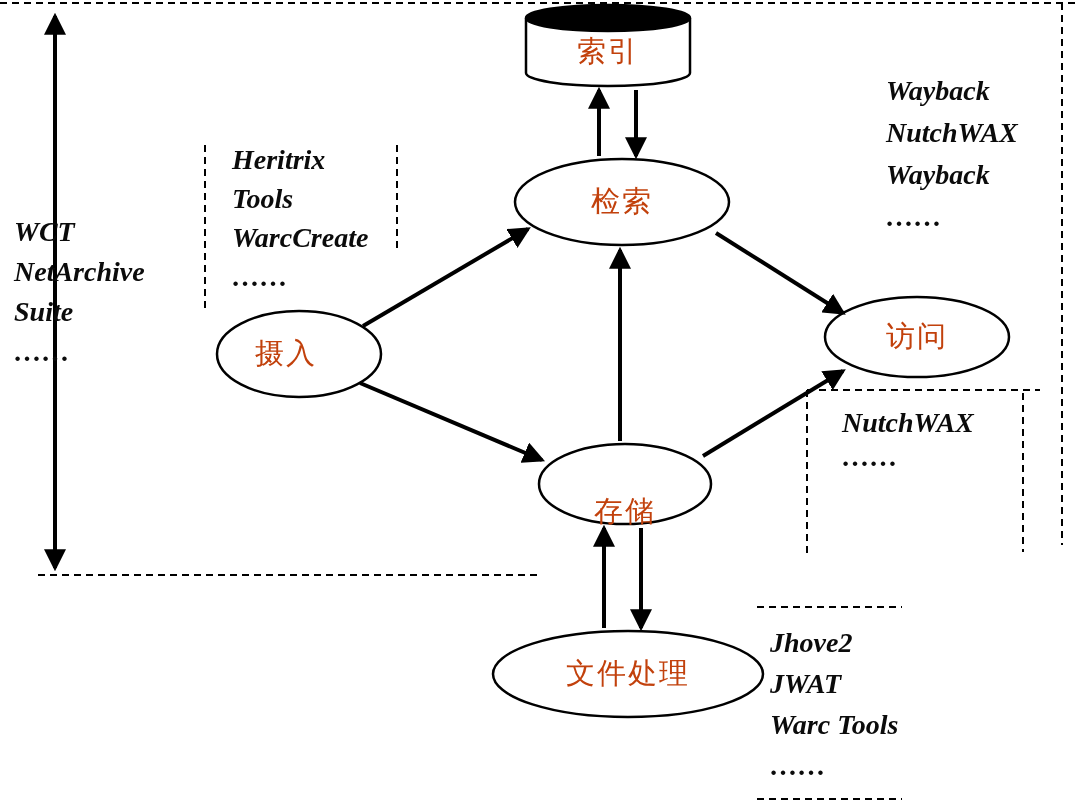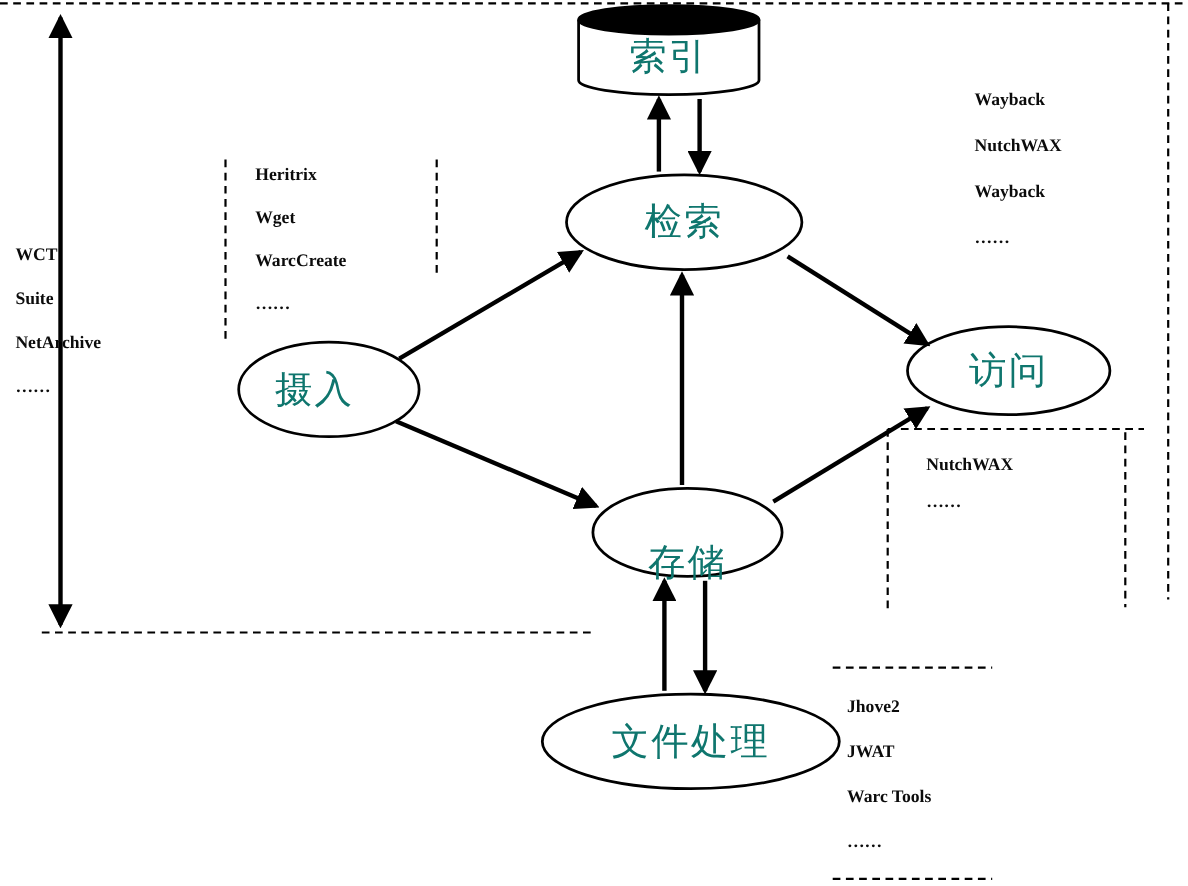--- a/index.html
+++ b/index.html
@@ -11,29 +11,30 @@
     overflow:hidden;
     font-family:"Liberation Serif", "DejaVu Serif", serif;
   }
   .stage svg { position:absolute; left:0; top:0; }
   .dash  { stroke:#000; stroke-width:2; stroke-dasharray:7 5; fill:none; }
   .shape { fill:#ffffff; stroke:#000; stroke-width:2.5; }
   .arrow { stroke:#000; stroke-width:4; fill:none; }
   .tool-block {
     position:absolute;
     font-weight:700;
-    font-size:16px;
+    font-size:28px;
     color:#0b0b0b;
     white-space:nowrap;
+    font-style:italic;
   }
   .node-label {
     position:absolute;
     transform:translate(-50%,-50%);
-    font-size:34px;
-    color:#0f766e;
+    font-size:29px;
+    color:#c2410c;
     white-space:nowrap;
     letter-spacing:2px;
   }
 </style>
 </head>
 <body>
 
 <div class="stage">
 
   <svg width="1080" height="805" viewBox="0 0 1080 805">
@@ -76,28 +77,28 @@
 
   <div class="node-label" style="left:608px; top:52px">索引</div>
   <div class="node-label" style="left:622px; top:202px">检索</div>
   <div class="node-label" style="left:286px; top:354px">摄入</div>
   <div class="node-label" style="left:917px; top:337px">访问</div>
   <div class="node-label" style="left:625px; top:512px">存储</div>
   <div class="node-label" style="left:628px; top:674px">文件处理</div>
 
   <div class="tool-block" style="left:14px; top:212px; line-height:40px">
     <div>WCT</div>
+    <div>NetArchive</div>
     <div>Suite</div>
-    <div>NetArchive</div>
     <div>……</div>
   </div>
 
   <div class="tool-block" style="left:232px; top:140px; line-height:39px">
     <div>Heritrix</div>
-    <div>Wget</div>
+    <div>Tools</div>
     <div>WarcCreate</div>
     <div>……</div>
   </div>
 
   <div class="tool-block" style="left:886px; top:70px; line-height:42px">
     <div>Wayback</div>
     <div>NutchWAX</div>
     <div>Wayback</div>
     <div>……</div>
   </div>

